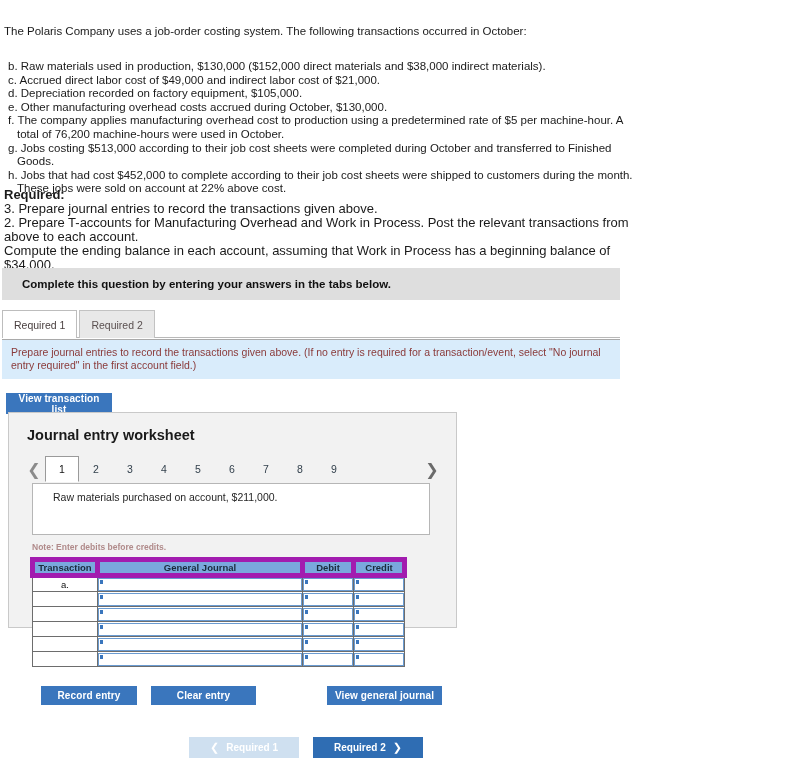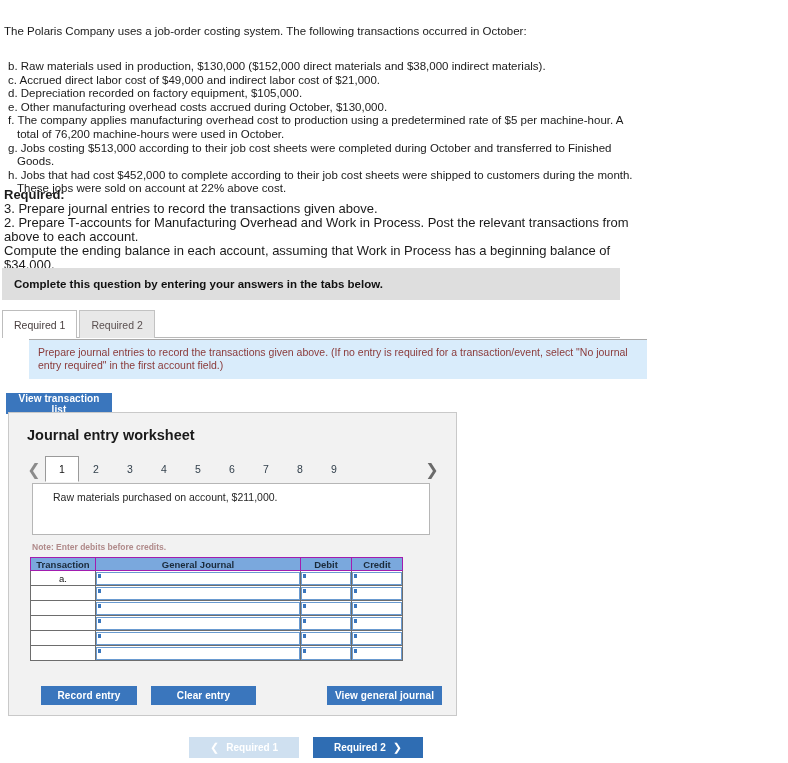--- a/index.html
+++ b/index.html
@@ -37,21 +37,21 @@
   .required-block .req-line { display: block; }
 
   
   .gray-banner {
     position: absolute; left: 2px; top: 268px;
     width: 618px; height: 32px;
     background: #dedede;
     display: flex; align-items: center;
   }
   .gray-banner-text {
-    padding-left: 12px;
+    padding-left: 20px;
     font-size: 11.5px; font-weight: bold; color: #111;
   }
 
   
   .tabstrip {
     position: absolute; left: 2px; top: 310px;
     width: 618px; height: 28px;
     display: flex; align-items: flex-end;
   }
   .tabstrip::after {
@@ -78,41 +78,40 @@
 
   
   .blue-box {
     position: absolute; left: 2px; top: 339px;
     width: 618px;
     background: #d9ecfb;
     border-top: 1px solid #a9a9a9;
     padding: 6px 9px 7px 9px;
     font-size: 10.5px; line-height: 13px;
     color: #8a3a3a;
-    margin-left: 27px;
   }
 
   
   .btn {
     display: inline-flex; align-items: center; justify-content: center;
     background: #3a76bd; color: #ffffff;
     font-size: 10px; font-weight: bold;
     border: none; cursor: pointer;
     letter-spacing: 0.1px;
     margin-top: 8px;
   }
   .btn-view-list {
     position: absolute; left: 6px; top: 385px;
     width: 106px; height: 21px;
   }
 
   
   .worksheet {
     position: absolute; left: 8px; top: 412px;
-    width: 449px; height: 304px;
+    width: 449px; height: 216px;
     background: #f2f2f2;
     border: 1px solid #c9c9c9;
   }
   .ws-title {
     position: absolute; left: 18px; top: 14px;
     font-size: 14.5px; font-weight: bold; color: #1a1a1a;
   }
 
   
   .pager {
@@ -155,21 +154,21 @@
   }
 
   
   .jtable {
     position: absolute; left: 21px; top: 144px;
     border-collapse: collapse;
     table-layout: fixed;
   }
   .jtable th {
     background: #7aa8dd;
-    border: 1px solid #a21caf;
+    border: 5px solid #a21caf;
     font-size: 9.5px; font-weight: bold;
     color: #1a2a3a;
     height: 13px; padding: 0;
     text-align: center;
     margin-top: 33px;
   }
   .jtable td {
     border: 1px solid #6d6d6d;
     height: 15px; padding: 0;
     background: #ffffff;

